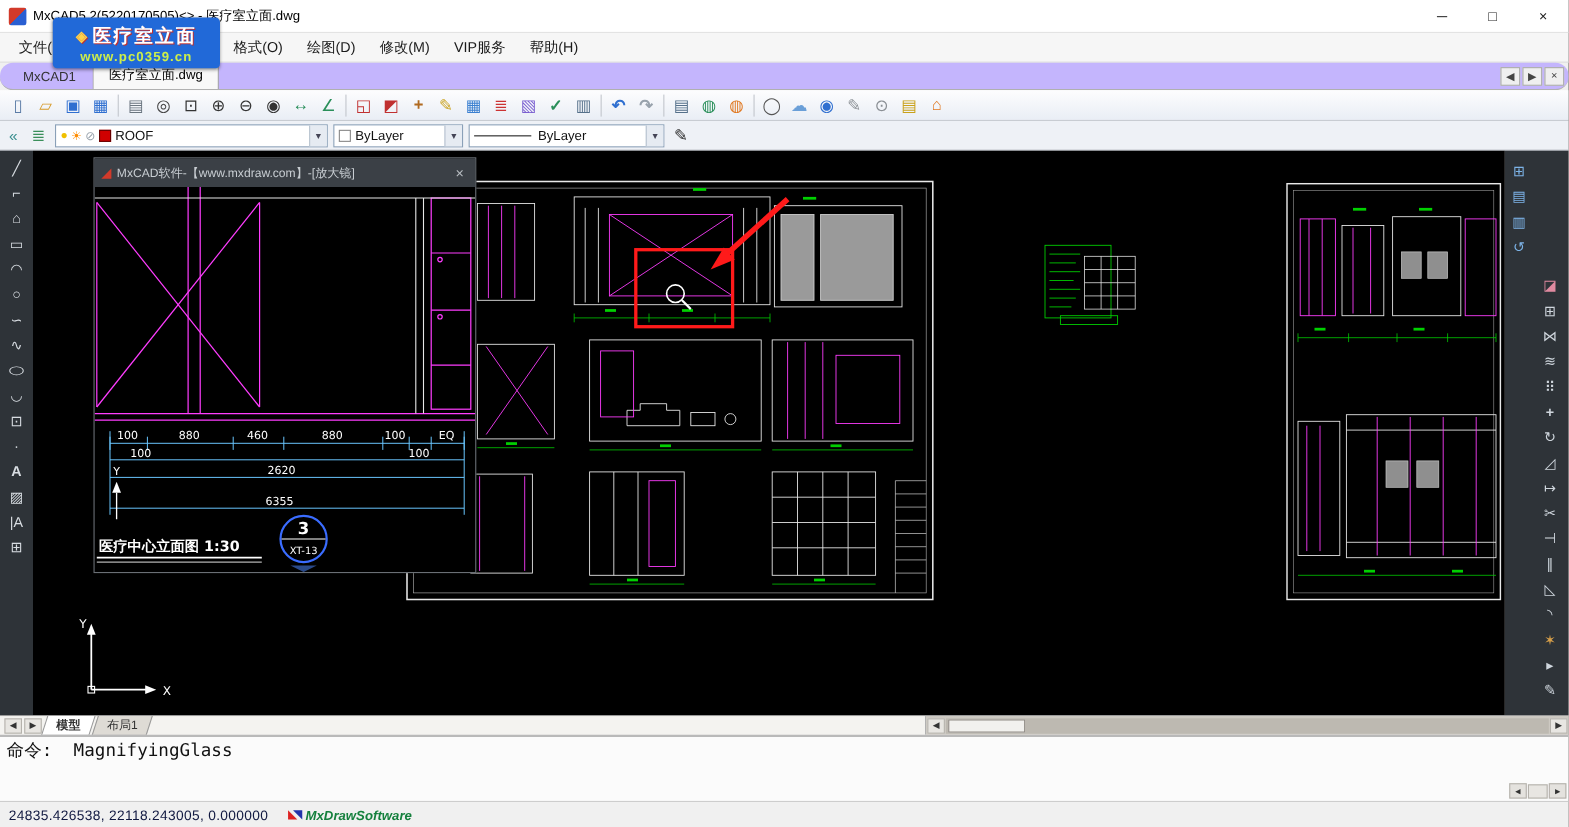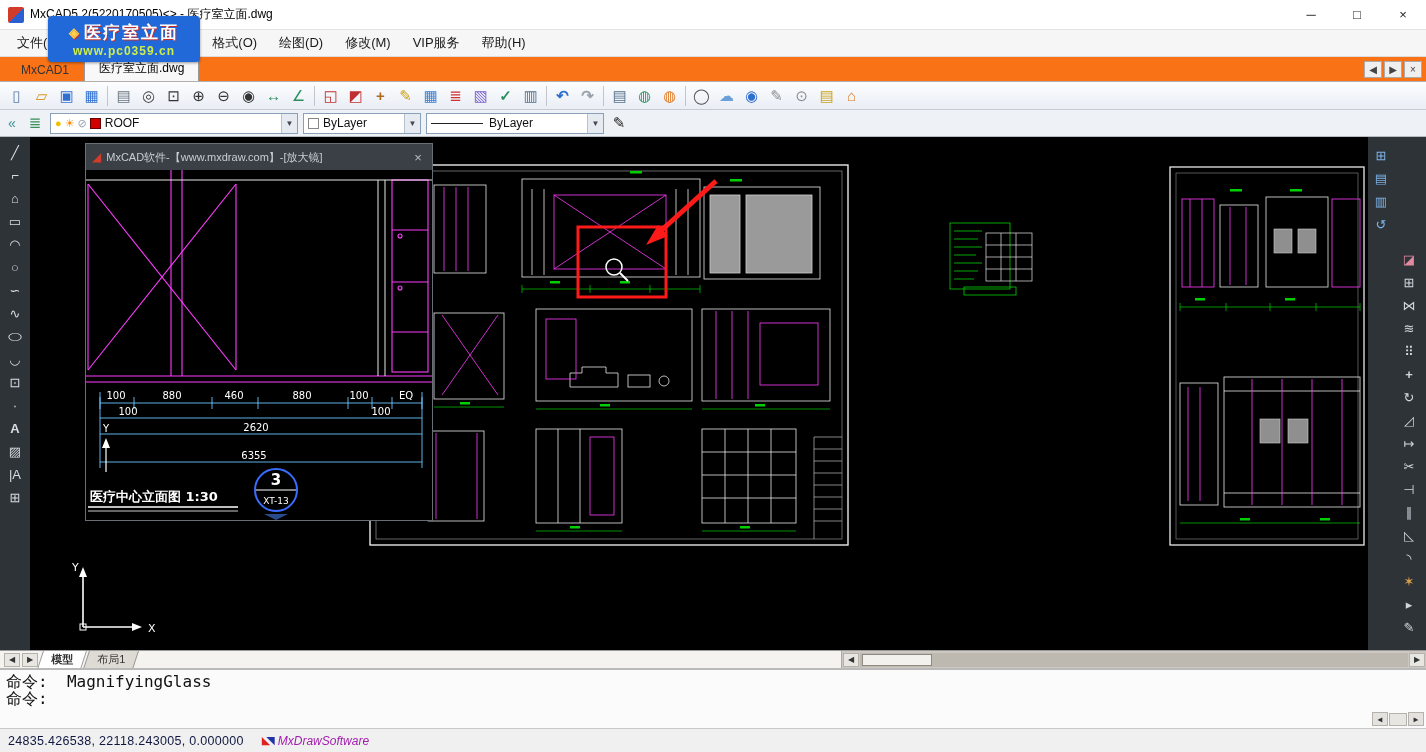--- a/index.html
+++ b/index.html
@@ -19,21 +19,21 @@
                display:flex; flex-direction:column; align-items:center; justify-content:center; box-shadow:0 1px 3px rgba(0,0,0,.4); }
   .wm-line1 { color:#fff; font-weight:bold; font-size:17px; letter-spacing:2px; text-shadow:1px 1px 0 #c03030; display:flex; align-items:center; gap:3px; }
   .wm-icon { font-size:13px; color:#ffd24a; }
   .wm-line2 { color:#cdee4a; font-size:12px; font-weight:bold; letter-spacing:1px; }
 
   
   .menubar { height:27px; background:#f6f6f6; display:flex; align-items:center; padding-left:6px; border-bottom:1px solid #dcdcdc; }
   .menu-item { padding:4px 11px; font-size:13px; color:#1a1a1a; cursor:default; }
 
   
-  .doctabs { height:25px; background:#f97316; display:flex; align-items:flex-end; padding-left:6px; border-bottom:1px solid #b0b0b0; }
+  .doctabs { height:25px; background:#c4b5fd; display:flex; align-items:flex-end; padding-left:6px; border-bottom:1px solid #b0b0b0;border-radius:12px; }
   .doctab { padding:3px 14px 4px 14px; font-size:12px; color:#333; border:1px solid transparent; border-bottom:none; cursor:default; }
   .doctab.active { background:#f8f8f8; border-color:#999; border-top-left-radius:3px; border-top-right-radius:3px; font-weight:normal; color:#000; }
   .doctab-ctrl { margin-left:auto; display:flex; align-items:center; gap:2px; padding-right:4px; padding-bottom:3px; }
   .doctab-ctrl span { width:18px; height:17px; display:flex; align-items:center; justify-content:center; font-size:10px; color:#444; border:1px solid #aaa; background:#efefef; }
 
   
   .toolbar1 { height:28px; background:linear-gradient(#fdfdfe,#e9eef5); display:flex; align-items:center; padding-left:4px; border-bottom:1px solid #c8ccd2; }
   .tbtn { width:25px; height:24px; display:flex; align-items:center; justify-content:center; font-size:15px; cursor:default; border:1px solid transparent; }
   .sep { width:1px; height:20px; background:#c2c6cc; margin:0 3px; flex:0 0 auto; }
 
@@ -90,21 +90,21 @@
 
   
   .statusbar { height:24px; background:#f0f0f0; border-top:1px solid #c9c9c9; display:flex; align-items:center; padding:0 8px; gap:4px; }
   .coords { font-size:12.5px; color:#101840; letter-spacing:.3px; }
   .status-group { margin-left:auto; display:flex; align-items:center; gap:3px; }
   .sbtn { font-size:12px; color:#222; padding:2px 7px; cursor:default; }
   .sbtn.pressed { border:1px solid; border-color:#8a8a8a #ffffff #ffffff #8a8a8a; background:#e4e4e4; }
   .brand { display:flex; align-items:center; gap:3px; margin-left:14px; padding-right:2px; }
   .brand-mark { font-size:11px; color:#d22; }
   .brand-mark2 { font-size:11px; color:#23a; margin-left:-7px; }
-  .brand-text { font-size:12px; font-weight:normal; font-style:italic; color:#a21caf; }
+  .brand-text { font-size:12px; font-weight:bold; font-style:italic; color:#15803d; }
 
   svg text { font-family:"DejaVu Sans", sans-serif; }
 </style>
 </head>
 <body>
 
 <div class="app">
 
   <div class="titlebar">
     <div class="app-icon"></div>
@@ -537,21 +537,20 @@
       <span class="snav">◀</span>
       <div class="hscroll-track">
         <div class="hscroll-thumb"></div>
       </div>
       <span class="snav">▶</span>
     </div>
   </div>
 
   <div class="command">
     <div class="cmd-line">命令:  MagnifyingGlass</div>
-    <div class="cmd-line">命令:</div>
     <div class="cmd-scroll">
       <span class="snav">◀</span>
       <span class="mini-box"></span>
       <span class="snav">▶</span>
     </div>
   </div>
 
   <div class="statusbar">
     <span class="coords">24835.426538, 22118.243005,  0.000000</span>
     <div class="brand">

